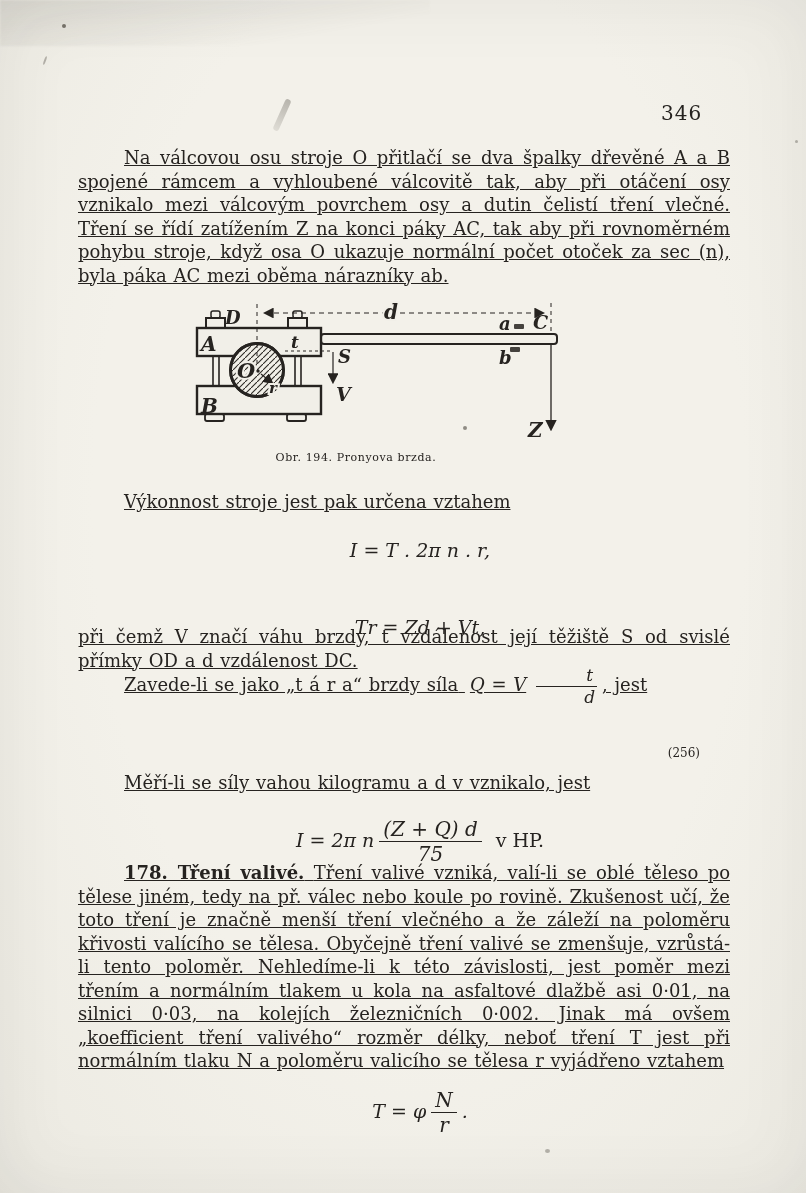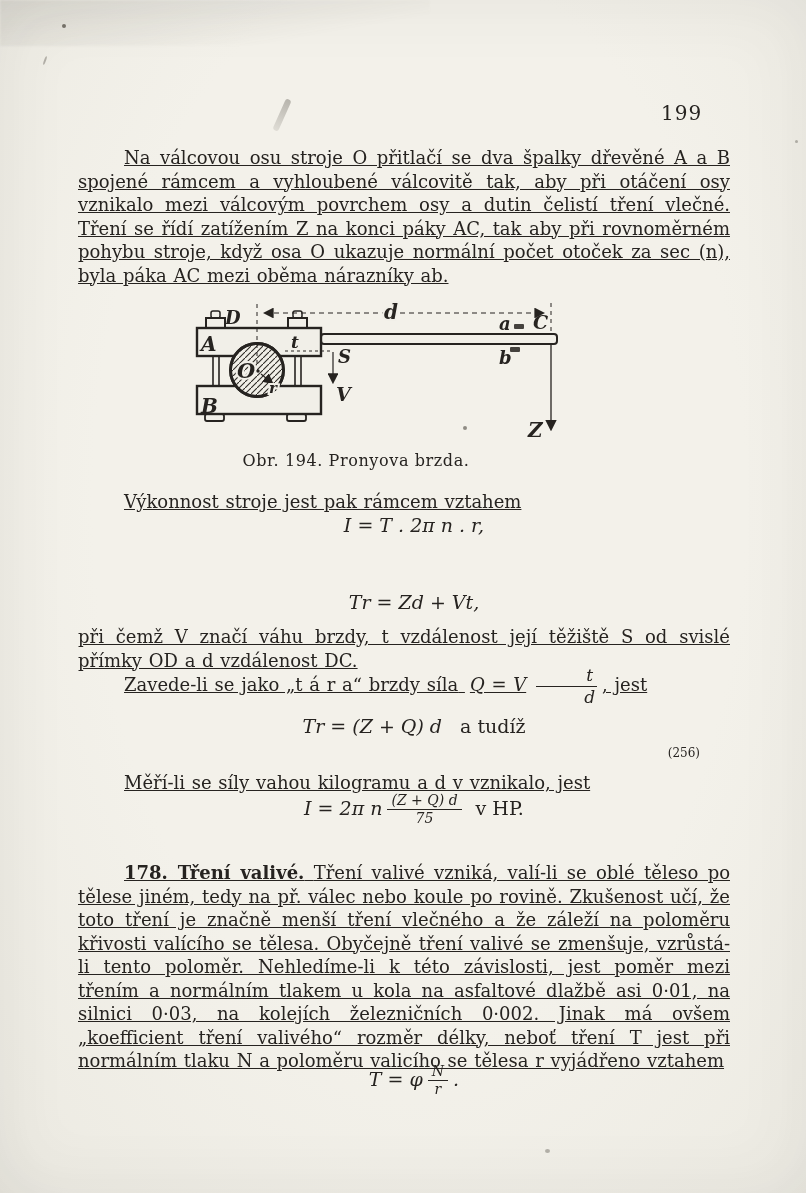--- a/index.html
+++ b/index.html
@@ -18,38 +18,38 @@
     background: linear-gradient(170deg, rgba(95,92,84,0.14), rgba(95,92,84,0.0) 75%);
     filter: blur(1px);
   }
   .pagenum{ position:absolute; left:661px; top:101px; font-size:20px; letter-spacing:1px; }
   .para{
     position:absolute; left:78px; width:652px; margin:0;
     text-align:justify; font-size:18px; line-height:23.5px; word-spacing:1px;text-decoration:underline;
   }
   .indent{ text-indent:46px; }
   .eq{
-    position:absolute; left:88px; width:652px; text-align:center;
-    font-size:19px; line-height:24px;
+    position:absolute; left:94px; width:652px; text-align:center;
+    font-size:19px; line-height:24px;margin-top:25px;
   }
   .eq i, .mvar{ font-style:italic; }
   .mvar{ margin:0 5px; }
   .rom{ font-style:normal; margin-left:18px; }
   .rom-tight{ font-style:normal; margin-left:9px; }
   .eqnum{ position:absolute; right:106px; top:746px; font-size:12px; }
   .frac{
     display:inline-block; vertical-align:middle; text-align:center;
     line-height:1.1; font-size:17px; margin:0 5px; font-style:italic;
   }
   .frac .num{ display:block; border-bottom:1.4px solid #262320; padding:0 4px 1px; }
   .frac .den{ display:block; padding-top:1px; }
-  .frac-eq .frac{ font-size:14px; }
+  .frac-eq .frac{ font-size:20px; }
   .caption{
     position:absolute; left:206px; top:451px; width:300px;
-    text-align:center; font-size:16px; letter-spacing:0.6px;
+    text-align:center; font-size:11px; letter-spacing:0.6px;
   }
   .lead{ font-weight:bold; }
   .figure{ position:absolute; left:185px; top:298px; }
   .flbl{
     font-family:"DejaVu Serif", serif; font-style:italic; font-weight:bold;
     fill:#262320;
   }
   .halo{ paint-order:stroke; stroke:#f1efe8; stroke-width:4px; }
   .artifact{ position:absolute; border-radius:50%; background:#76726a; }
   .smudge{
@@ -64,21 +64,21 @@
 <div class="page">
 
   <div class="grain-top"></div>
   <div class="smudge"></div>
   <div class="artifact" style="left:62px; top:24px; width:4px; height:4px;"></div>
   <div class="artifact" style="left:44px; top:56px; width:2px; height:9px; transform:rotate(20deg); opacity:.5;"></div>
   <div class="artifact" style="left:463px; top:426px; width:4px; height:4px; opacity:.8;"></div>
   <div class="artifact" style="left:545px; top:1149px; width:5px; height:4px; opacity:.5;"></div>
   <div class="artifact" style="left:795px; top:140px; width:3px; height:3px; opacity:.5;"></div>
 
-  <div class="pagenum">199</div>
+  <div class="pagenum">346</div>
 
   <p class="para indent" style="top:146px">Na válcovou osu stroje O přitlačí se dva špalky dřevěné A a B spojené rámcem a vyhloubené válcovitě tak, aby při otáčení osy vznikalo mezi válcovým povrchem osy a dutin čelistí tření vlečné. Tření se řídí zatížením Z na konci páky AC, tak aby při rovnoměrném pohybu stroje, když osa O ukazuje normální počet otoček za sec (n), byla páka AC mezi oběma nárazníky ab.</p>
 
   <svg class="figure" width="390" height="148" viewBox="0 0 390 148">
     <defs>
       <pattern id="hatch" patternUnits="userSpaceOnUse" width="6" height="6">
         <path d="M0,6 L6,0" stroke="#2b2824" stroke-width="1.1"></path>
       </pattern>
       <marker id="arr" viewBox="0 0 10 10" refX="8" refY="5" markerWidth="9" markerHeight="9" orient="auto-start-reverse">
         <path d="M0,0 L10,5 L0,10 z" fill="#262320"></path>
@@ -129,32 +129,31 @@
     <text class="flbl" x="314" y="32" font-size="18">a</text>
     <text class="flbl" x="348" y="31" font-size="19">C</text>
     <text class="flbl" x="314" y="66" font-size="18">b</text>
     <text class="flbl" x="153" y="65" font-size="18">S</text>
     <text class="flbl" x="151" y="103" font-size="19">V</text>
     <text class="flbl" x="343" y="139" font-size="20">Z</text>
   </svg>
 
   <div class="caption">Obr. 194. Pronyova brzda.</div>
 
-  <p class="para indent" style="top:490px">Výkonnost stroje jest pak rámcem vztahem</p>
+  <p class="para indent" style="top:490px">Výkonnost stroje jest pak určena vztahem</p>
 
   <div class="eq" style="top:513px"><i>I = T . 2π n . r,</i></div>
 
 
   <div class="eq" style="top:590px"><i>Tr = Zd + Vt,</i></div>
 
   <p class="para" style="top:625px">při čemž V značí váhu brzdy, t vzdálenost její těžiště S od svislé přímky OD a d vzdálenost DC.</p>
 
   <p class="para indent" style="top:666px"><span>Zavede-li se jako „t á r a“ brzdy síla</span> <i class="mvar">Q = V</i><span class="frac"><span class="num">t</span><span class="den">d</span></span><span>, jest</span></p>
 
-  <div class="eq" style="top:714px"><i>Tr = (Z + Q) d</i><span class="rom">a tudíž</span></div>
 
   <div class="eqnum">(256)</div>
 
   <p class="para indent" style="top:771px">Měří-li se síly vahou kilogramu a d v vznikalo, jest</p>
 
   <div class="eq frac-eq" style="top:793px"><i>I = 2π n</i><span class="frac"><span class="num">(Z + Q) d</span><span class="den">75</span></span><span class="rom-tight">v HP.</span></div>
 
   <p class="para indent" style="top:861px"><span class="lead">178. Tření valivé.</span> <span>Tření valivé vzniká, valí-li se oblé těleso po tělese jiném, tedy na př. válec nebo koule po rovině. Zkušenost učí, že toto tření je značně menší tření vlečného a že záleží na poloměru křivosti valícího se tělesa. Obyčejně tření valivé se zmenšuje, vzrůstá-li tento poloměr. Nehledíme-li k této závislosti, jest poměr mezi třením a normálním tlakem u kola na asfaltové dlažbě asi 0·01, na silnici 0·03, na kolejích železničních 0·002. Jinak má ovšem „koefficient tření valivého“ rozměr délky, neboť tření T jest při normálním tlaku N a poloměru valicího se tělesa r vyjádřeno vztahem</span></p>
 
   <div class="eq frac-eq" style="top:1064px"><i>T = φ</i><span class="frac"><span class="num">N</span><span class="den">r</span></span><i>.</i></div>

